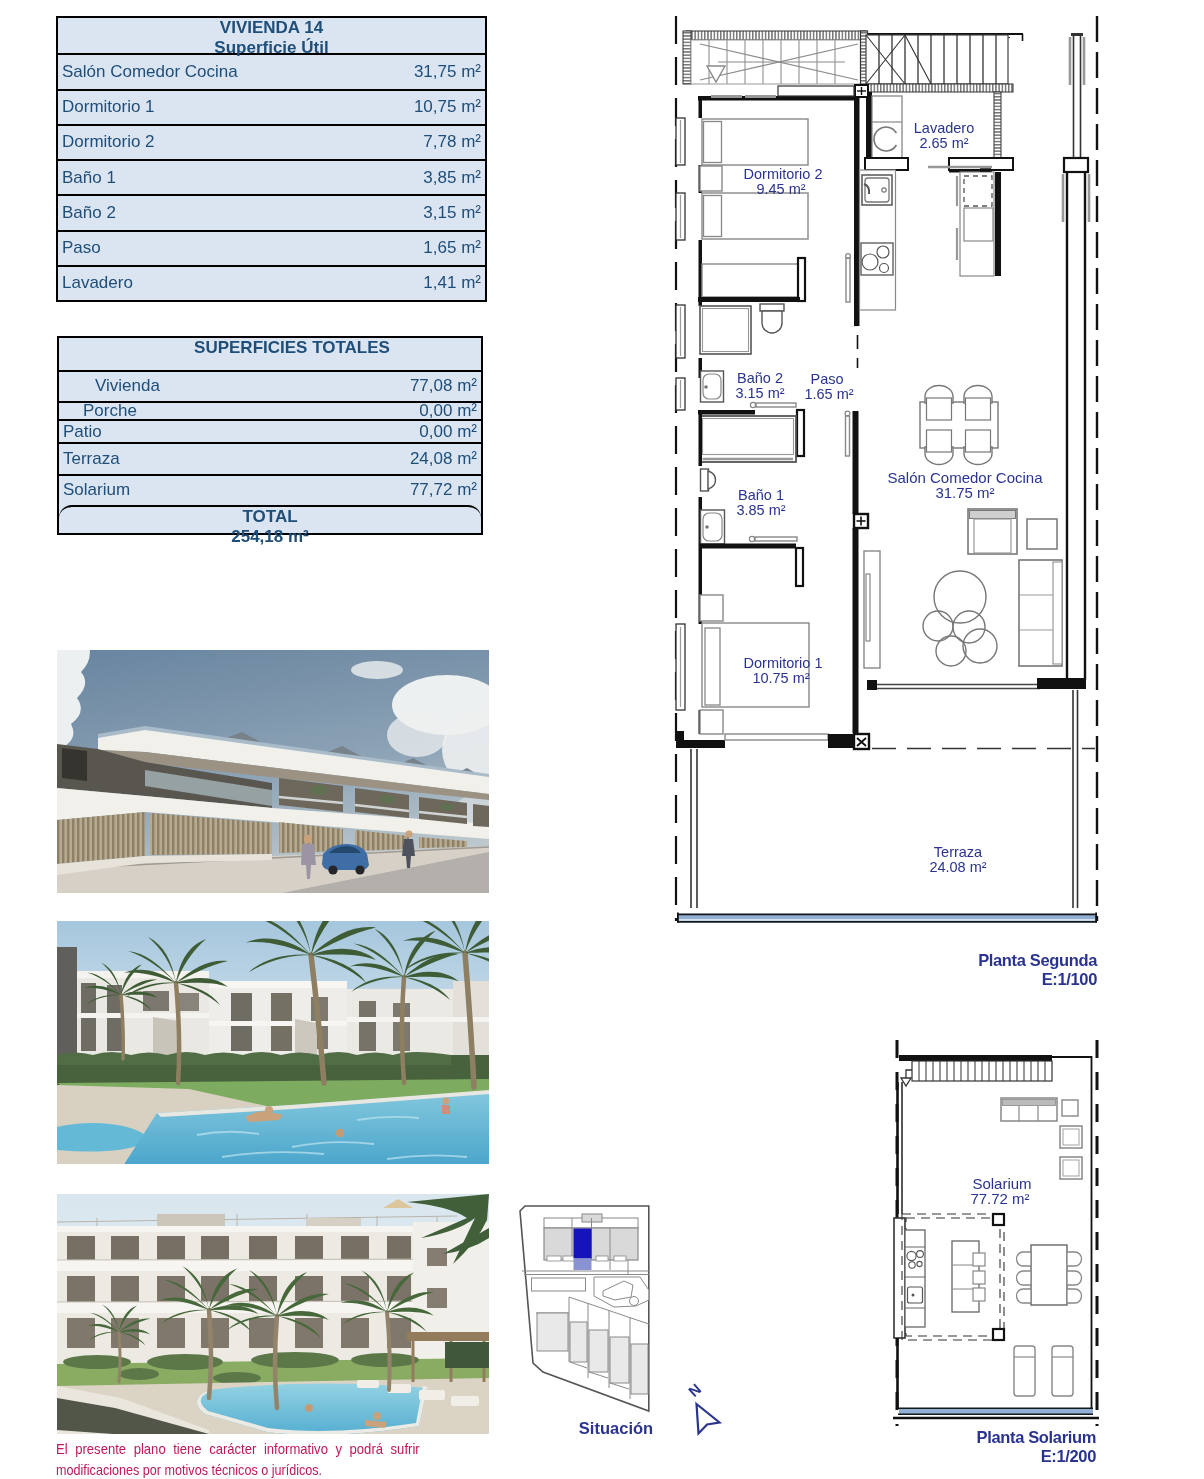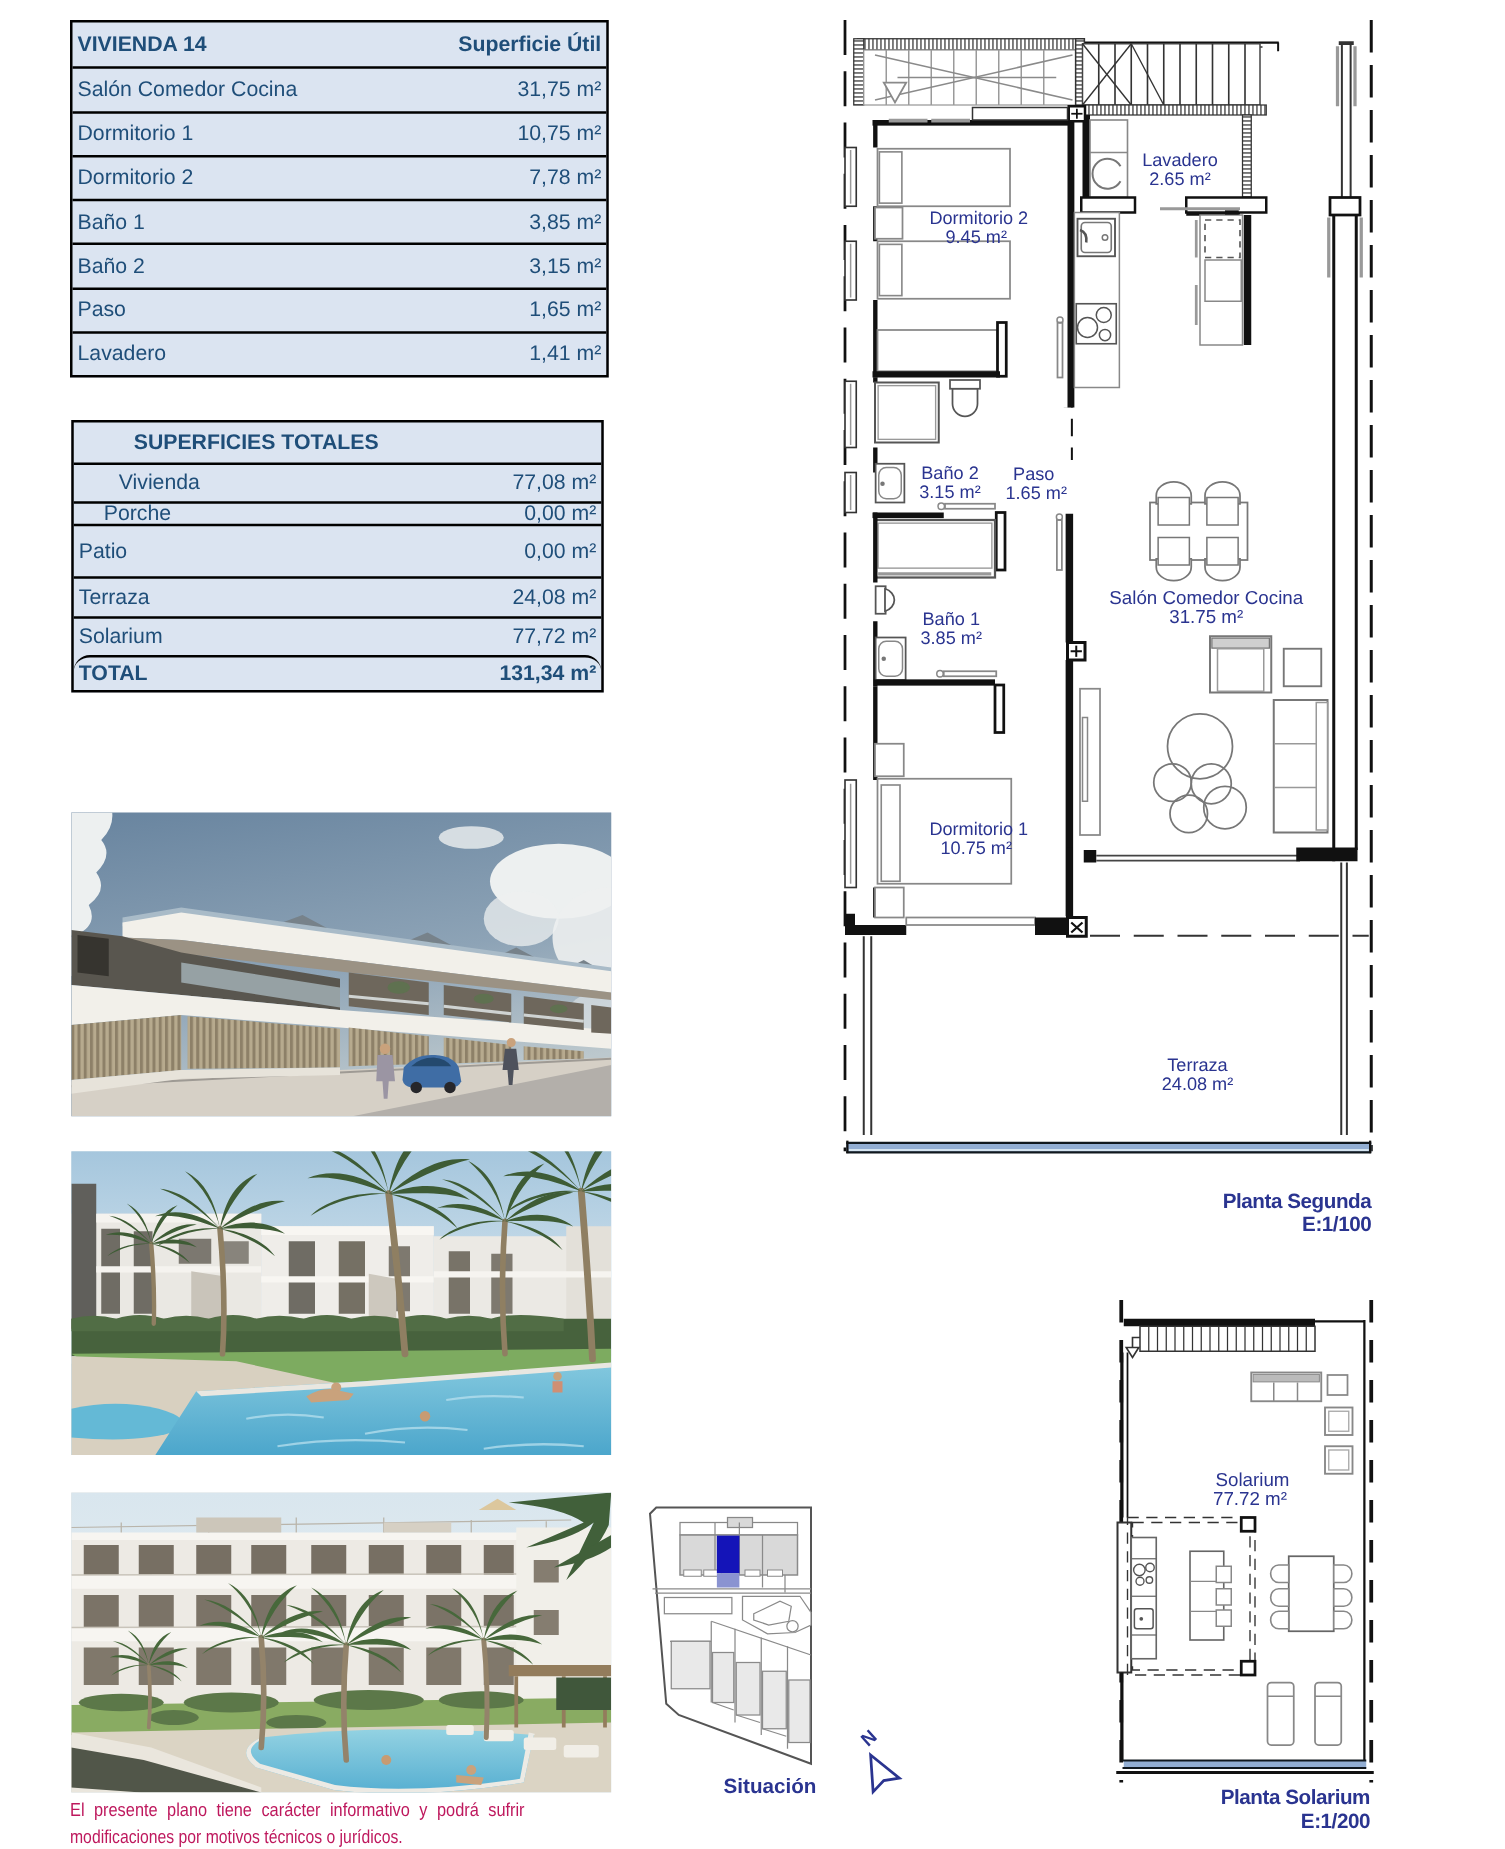--- a/index.html
+++ b/index.html
@@ -2,21 +2,21 @@
 <html><head>
 <meta charset="utf-8">
 <style>
 html,body{margin:0;padding:0;}
 body{width:1204px;height:1479px;background:#ffffff;position:relative;overflow:hidden;
   font-family:"Liberation Sans", sans-serif;}
 .tbl{position:absolute;border:2px solid #000;background:#dbe4f1;color:#1f4e79;}
 .tbl .row{box-sizing:border-box;border-top:2px solid #000;padding-left:4px;padding-right:4px;
   display:flex;align-items:center;justify-content:space-between;font-size:17px;}
 .tbl .row:first-child{border-top:none;}
-.hdr{font-weight:bold;}
+.hdr{font-weight:bold;flex-direction:column;}
 .disc{position:absolute;left:56px;top:1438px;width:440px;color:#be185d;font-size:15px;
   line-height:21px;}
 .disc .l1{display:inline-block;word-spacing:4.5px;transform:scaleX(0.872);transform-origin:0 0;white-space:nowrap;}
 .disc .l2{display:inline-block;transform:scaleX(0.84);transform-origin:0 0;white-space:nowrap;}
 .photo{position:absolute;overflow:hidden;}
 </style>
 </head>
 <body>
 
 <div class="tbl" id="t1" style="left:56px;top:16px;width:427px;">
@@ -60,35 +60,35 @@
       <span></span>
     </div>
   <div class="row" style="height:31.55px;padding-left:36px;">
       <span>Vivienda</span>
       <span>77,08 m²</span>
     </div>
   <div class="row" style="height:18px;padding-left:24px;">
       <span>Porche</span>
       <span>0,00 m²</span>
     </div>
-  <div class="row" style="height:42px;">
+  <div class="row" style="height:23px;">
       <span>Patio</span>
       <span>0,00 m²</span>
     </div>
   <div class="row" style="height:31.55px;">
       <span>Terraza</span>
       <span>24,08 m²</span>
     </div>
   <div class="row" style="height:31.55px;">
       <span>Solarium</span>
       <span>77,72 m²</span>
     </div>
   <div class="row hdr" style="height:28px;border-radius:13px;">
       <span>TOTAL</span>
-      <span>131,34 m²</span>
+      <span>254,18 m²</span>
     </div>
 </div>
 
 <div class="photo" id="ph1" style="left:57px;top:650px;width:432px;height:243px;background:#7b92ab;">
 <svg width="432" height="243" viewBox="0 0 432 243" xmlns="http://www.w3.org/2000/svg">
 <defs>
 <linearGradient id="sky1" x1="0" y1="0" x2="0.3" y2="1">
 <stop offset="0" stop-color="#68849f"></stop>
 <stop offset="0.6" stop-color="#8da3b6"></stop>
 <stop offset="1" stop-color="#bcc8cd"></stop>

